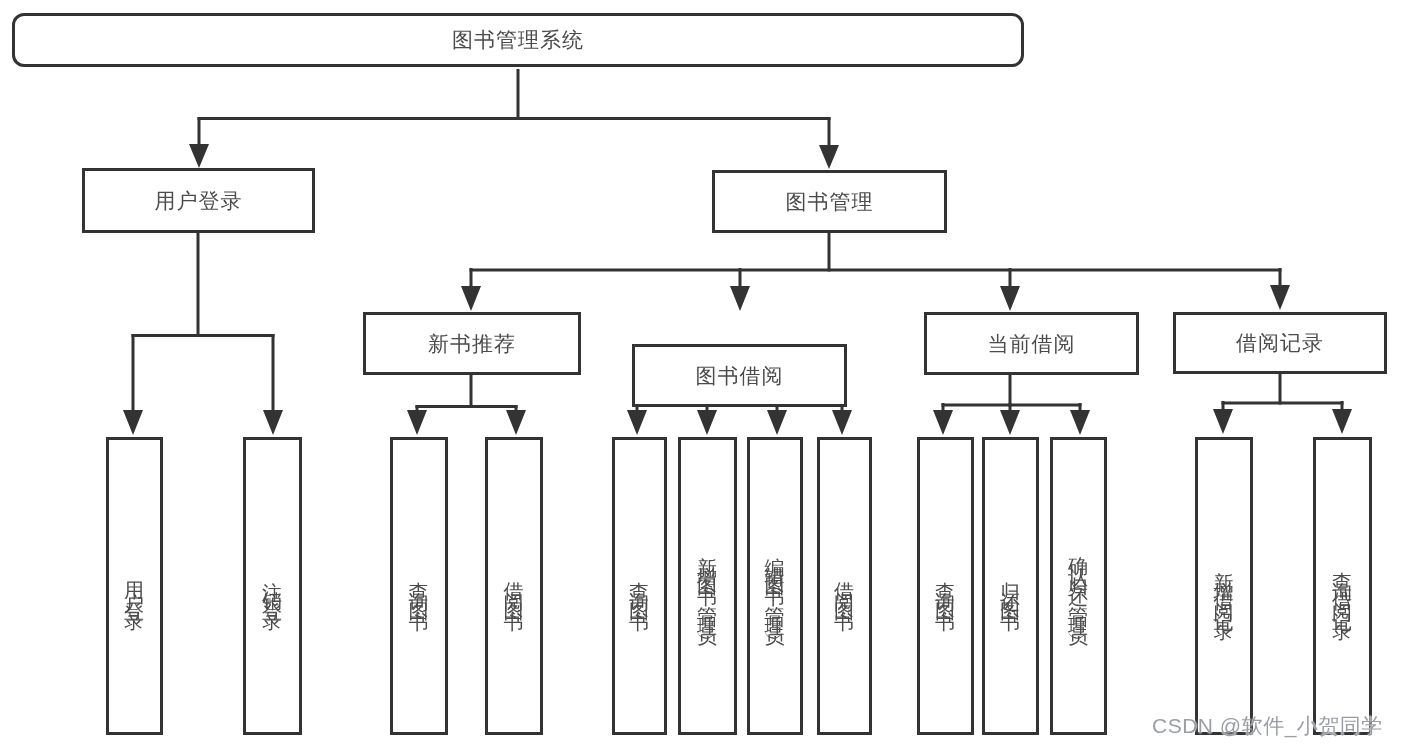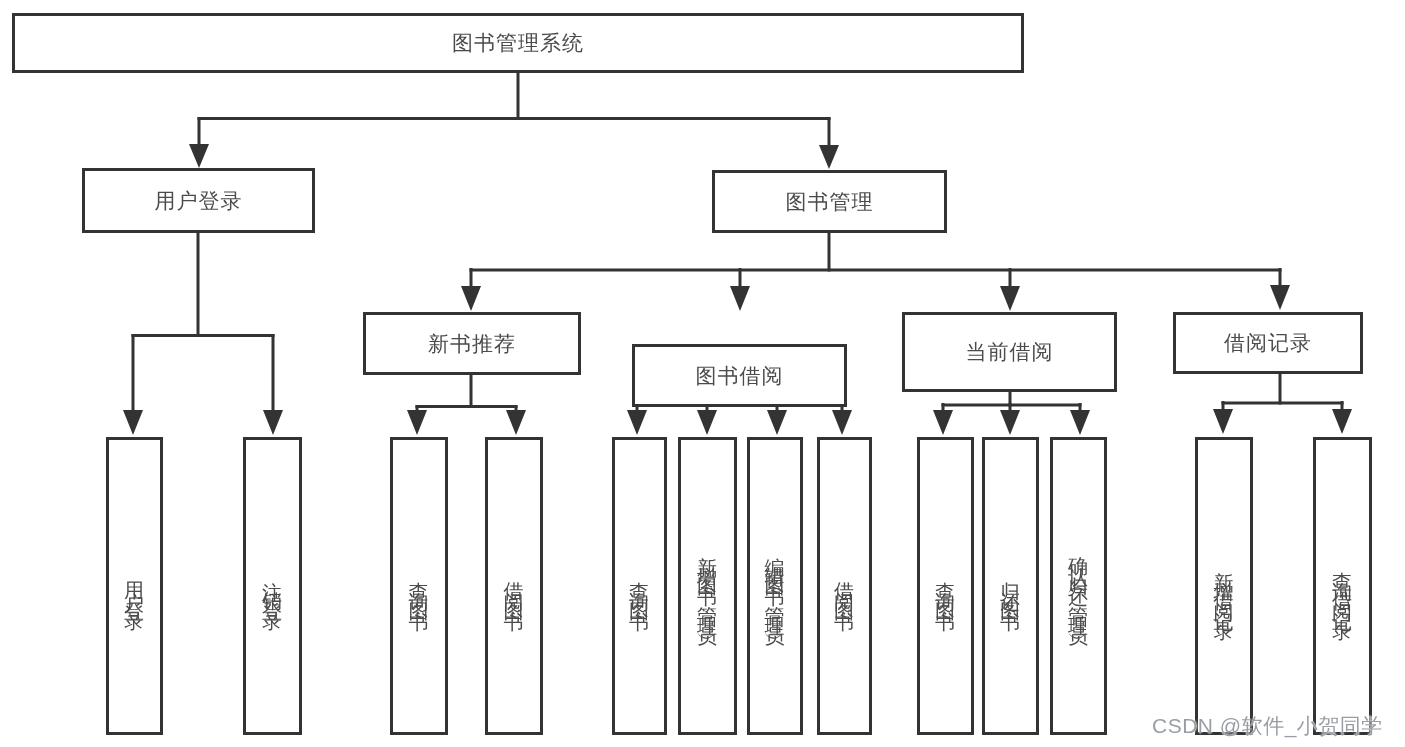--- a/index.html
+++ b/index.html
@@ -106,41 +106,41 @@
       <polygon points="1070,410 1090,410 1080,435"></polygon>
 
     <line x1="1280" y1="372" x2="1280" y2="404.5"></line>
     <line x1="1221.5" y1="403" x2="1343.5" y2="403"></line>
     <line x1="1223" y1="401" x2="1223" y2="412"></line>
       <polygon points="1213,409 1233,409 1223,434"></polygon>
     <line x1="1342" y1="401" x2="1342" y2="412"></line>
       <polygon points="1332,409 1352,409 1342,434"></polygon>
   </svg>
 
-  <div class="box" style="left:12px;top:13px;width:1012px;height:60px;">
+  <div class="box" style="left:12px;top:13px;width:1012px;height:54px;border-radius:12px;">
     <span>图书管理系统</span>
   </div>
 
   <div class="box" style="left:82px;top:168px;width:233px;height:65px;">
     <span>用户登录</span>
   </div>
   <div class="box" style="left:712px;top:170px;width:235px;height:63px;font-family:Liberation Mono, monospace;">
     <span>图书管理</span>
   </div>
 
   <div class="box" style="left:363px;top:312px;width:218px;height:63px;align-items:center;">
     <span>新书推荐</span>
   </div>
   <div class="box" style="left:632px;top:313px;width:215px;height:63px;margin-top:31px;">
     <span>图书借阅</span>
   </div>
-  <div class="box" style="left:902px;top:312px;width:215px;height:80px;">
+  <div class="box" style="left:924px;top:312px;width:215px;height:63px;">
     <span>当前借阅</span>
   </div>
-  <div class="box" style="left:1173px;top:312px;width:190px;height:62px;align-items:center;">
+  <div class="box" style="left:1173px;top:312px;width:214px;height:62px;align-items:center;">
     <span>借阅记录</span>
   </div>
 
   <div class="box vbox" style="left:106px;width:57px;">
     <span class="vtext">用户登录</span>
   </div>
   <div class="box vbox" style="left:243px;width:59px;">
     <span class="vtext">注销登录</span>
   </div>
 

